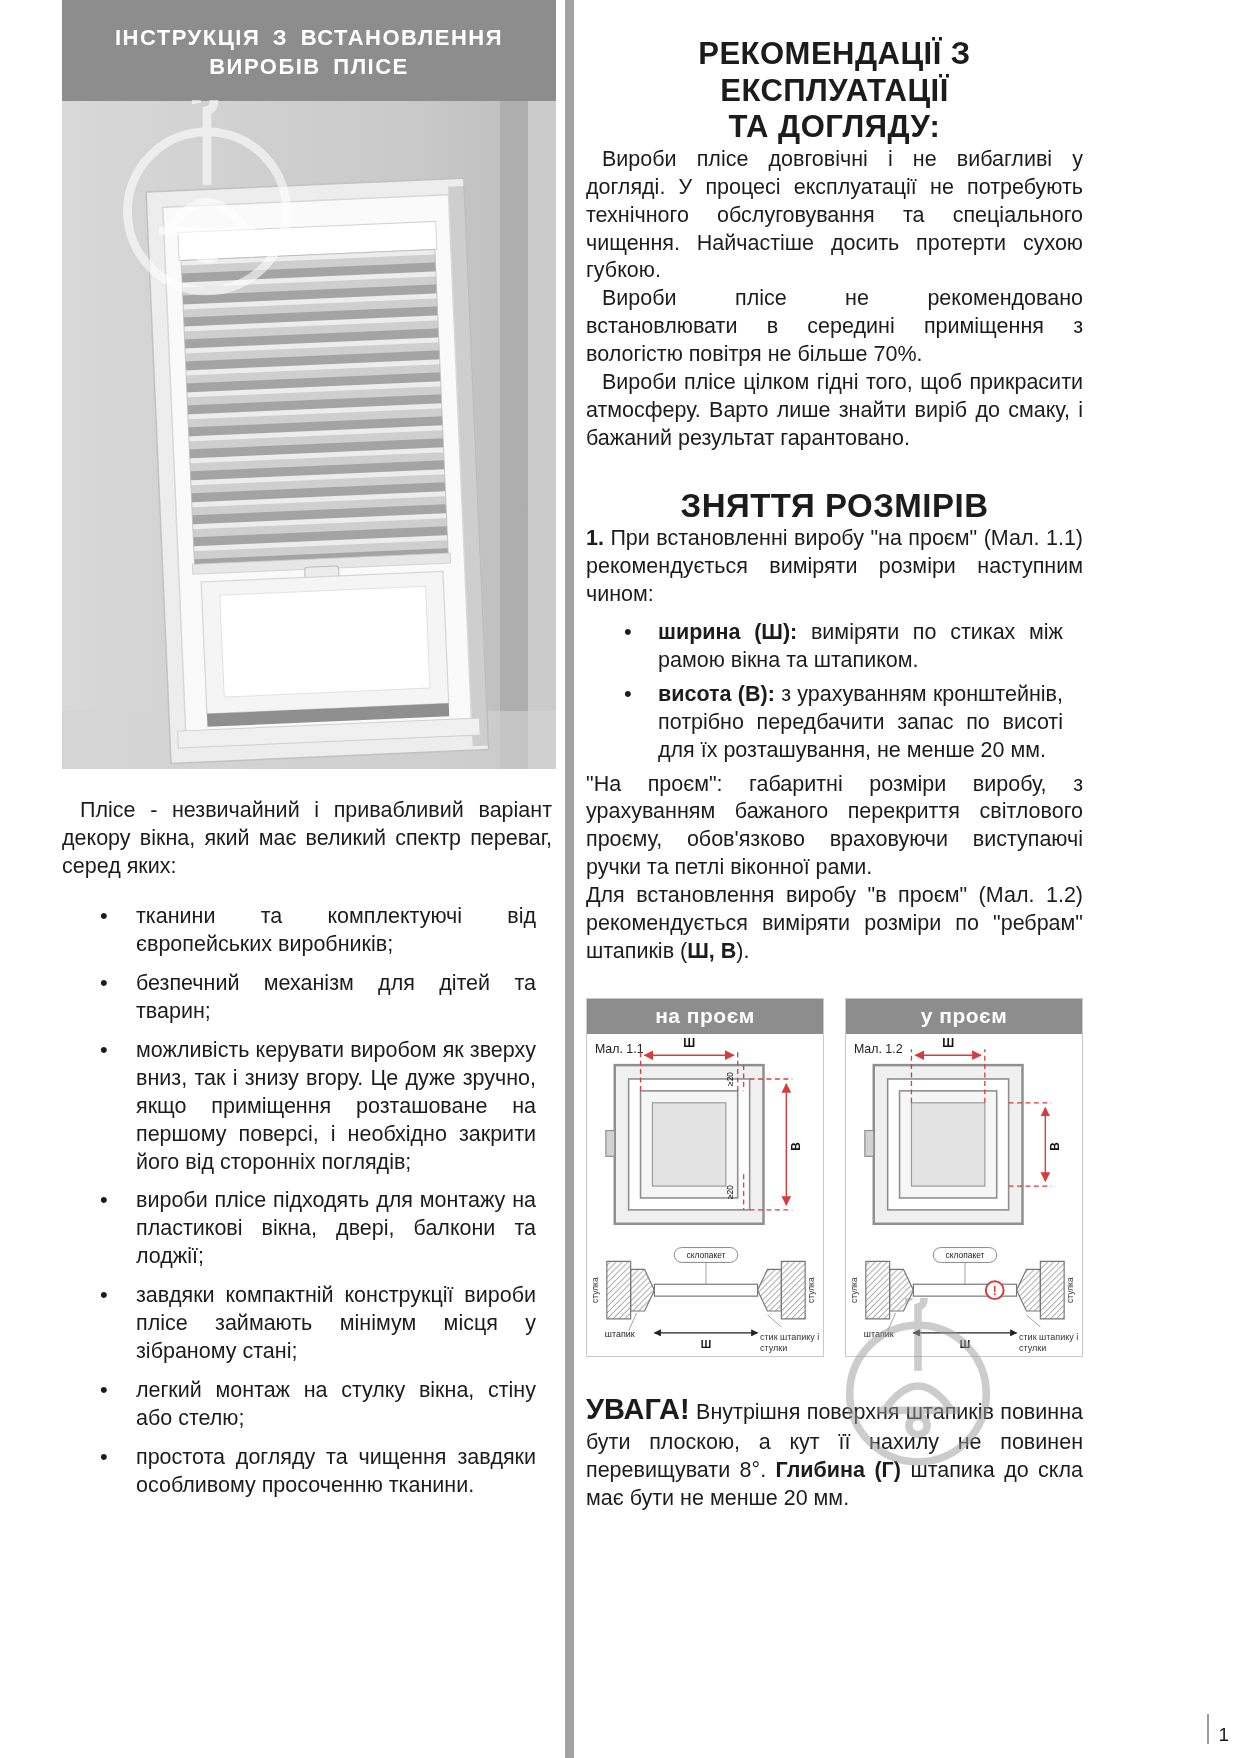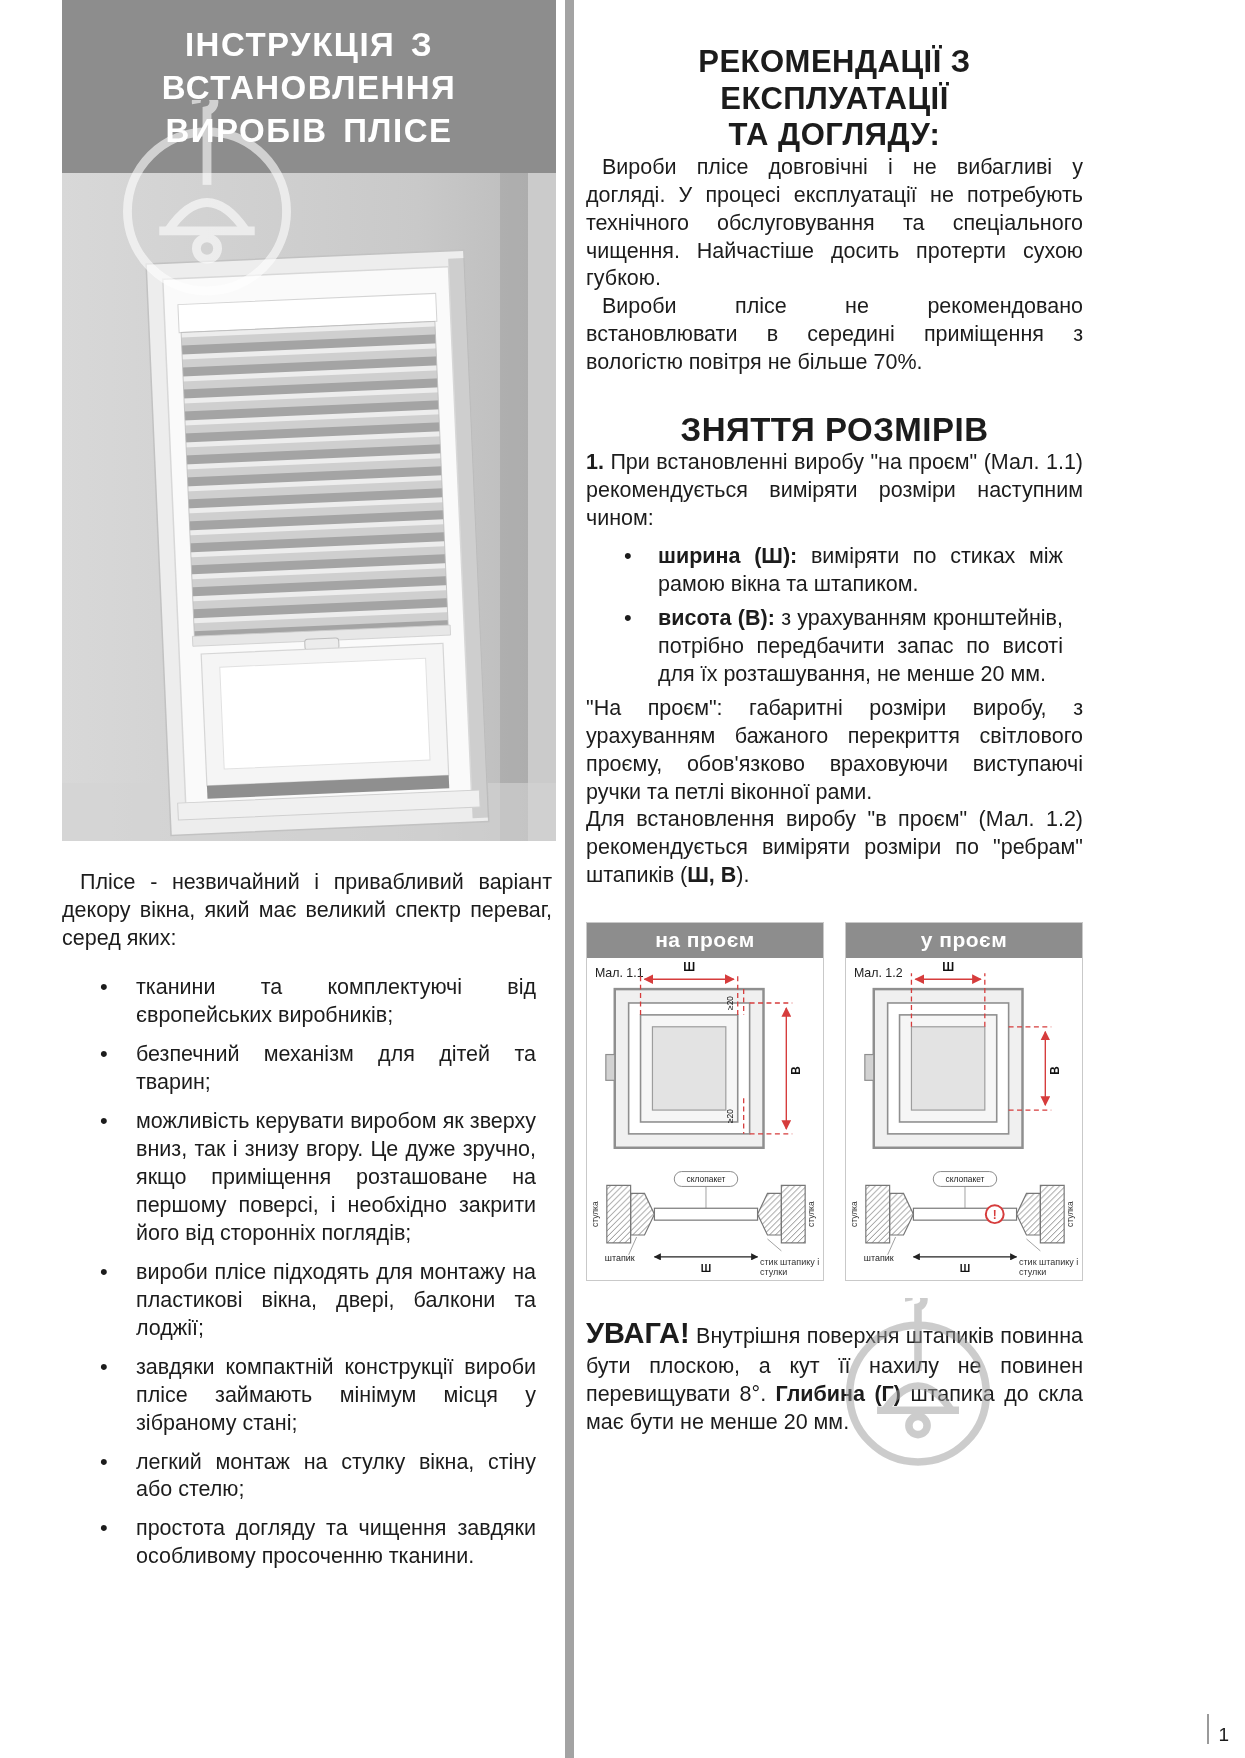--- a/index.html
+++ b/index.html
@@ -7,40 +7,40 @@
         font-family:"Liberation Sans",sans-serif;color:#1c1c1c;overflow:hidden;}
   svg{font-family:"Liberation Sans",sans-serif;}
 
   
   .divider{position:absolute;left:565px;top:0;width:9px;height:100%;background:#a3a3a3;}
 
   
   .col-left{position:absolute;left:0;top:0;width:565px;}
   .left-inner{margin-left:62px;width:494px;}
   .left-header{background:#8d8d8d;color:#ffffff;text-align:center;
-               padding:24px 4px 20px;font-weight:bold;font-size:33px;line-height:1.3;
+               padding:24px 4px 20px;font-weight:bold;font-size:22px;line-height:1.3;
                letter-spacing:1.5px;word-spacing:5px;}
   .illustration{position:relative;width:494px;height:668px;background:#cfcfcf;overflow:hidden;}
   .illustration svg{display:block;width:100%;height:100%;}
   .purpose-heading{margin:50px 0 0;text-align:center;font-size:37px;font-weight:bold;letter-spacing:1px;}
   .intro{margin:28px 4px 0 0;font-size:21.5px;line-height:1.3;text-align:justify;text-indent:18px;}
   ul.bullets{margin:22px 16px 0;padding:0 4px 0 58px;list-style:none;}
   ul.bullets li{position:relative;font-size:21.5px;line-height:1.3;margin-bottom:11px;text-align:justify;}
   ul.bullets li::before{content:"\2022";position:absolute;left:-36px;top:-1px;font-size:22px;}
 
   
   .watermark{position:absolute;pointer-events:none;}
   .wm-top{left:118px;top:100px;width:178px;height:198px;opacity:.6;}
   .wm-top svg{stroke:#ffffff;}
   .wm-bottom{left:842px;top:1298px;width:152px;height:170px;opacity:.5;}
   .wm-bottom svg{stroke:#9b9b9b;}
   .watermark svg{fill:none;stroke-width:5;width:100%;height:100%;}
 
   
-  .col-right{position:absolute;left:586px;top:8px;width:497px;}
+  .col-right{position:absolute;left:586px;top:0;width:497px;}
   .care-heading{margin:36px 0 0;text-align:center;font-size:31px;font-weight:bold;line-height:1.18;letter-spacing:.5px;}
   p.body{font-size:21.5px;line-height:1.3;text-align:justify;margin:0;}
   .p-indent{text-indent:16px;}
   .p1{margin-top:26px;} .p2{margin-top:12px;} .p3{margin-top:26px;}
   .measure-heading{margin:34px 0 0;text-align:center;font-size:33px;font-weight:bold;letter-spacing:.5px;}
   .step{margin-top:28px;}
   ul.mbullets{margin:10px 16px 0;padding:0 4px 0 56px;list-style:none;}
   ul.mbullets li{position:relative;font-size:21.5px;line-height:1.3;margin-bottom:6px;text-align:justify;}
   ul.mbullets li::before{content:"\2022";position:absolute;left:-34px;top:-1px;font-size:22px;}
   .bold{font-weight:bold;}
@@ -138,20 +138,21 @@
 
   <div class="col-right">
 
     <h1 class="care-heading">
       <div>РЕКОМЕНДАЦІЇ З ЕКСПЛУАТАЦІЇ</div>
       <div>ТА ДОГЛЯДУ:</div>
     </h1>
 
     <p class="body p1 p-indent">Вироби плісе довговічні і не вибагливі у догляді. У процесі експлуатації не потребують технічного обслуговування та спеціального чищення. Найчастіше досить протерти сухою губкою.</p>
     <p class="body p2 p-indent">Вироби плісе не рекомендовано встановлювати в середині приміщення з вологістю повітря не більше 70%.</p>
+    <p class="body p3 p-indent">Вироби плісе цілком гідні того, щоб прикрасити атмосферу. Варто лише знайти виріб до смаку, і бажаний результат гарантовано.</p>
 
     <h2 class="measure-heading">ЗНЯТТЯ РОЗМІРІВ</h2>
 
     <p class="body step"><span class="bold">1.</span><span> При встановленні виробу "на проєм" (Мал. 1.1) рекомендується виміряти розміри наступним чином:</span></p>
 
     <ul class="mbullets">
       <li><span class="bold">ширина (Ш):</span><span> виміряти по стиках між рамою вікна та штапиком.</span></li>
       <li><span class="bold">висота (В):</span><span> з урахуванням кронштейнів, потрібно передбачити запас по висоті для їх розташування, не менше 20 мм.</span></li>
     </ul>
 

